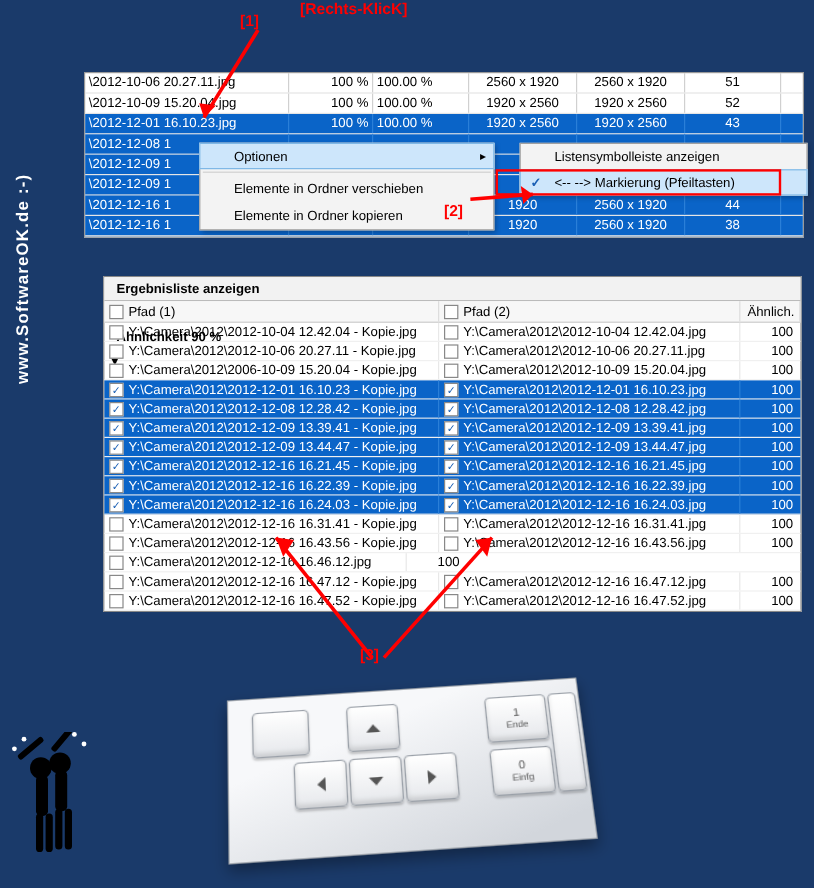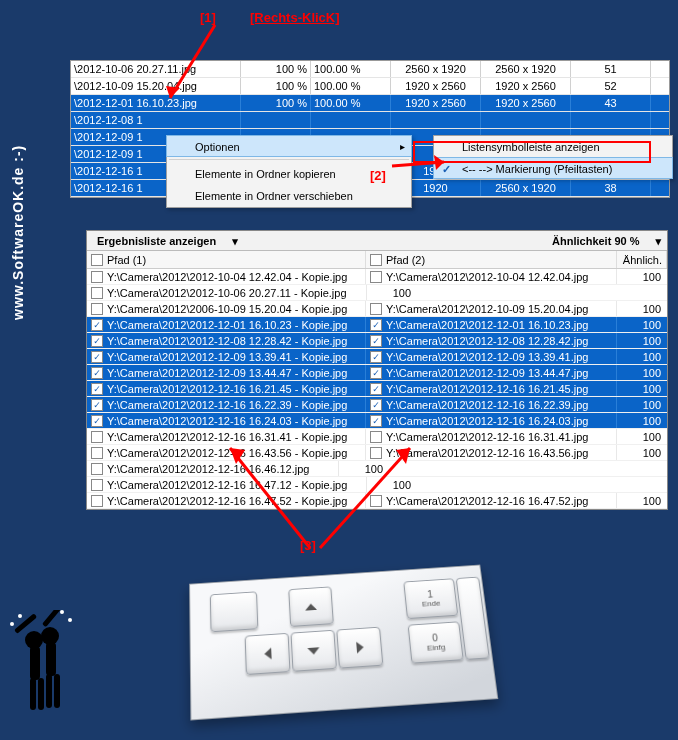--- a/index.html
+++ b/index.html
@@ -7,29 +7,29 @@
   .sidebar-text { position: absolute; left: 10px; top: 320px; color: #fff; font-size: 14px; font-weight: bold; letter-spacing: 1px; transform: rotate(-90deg); transform-origin: left top; white-space: nowrap; }
   .annot { position: absolute; color: #ff0000; font-weight: bold; font-size: 13px; z-index: 50; }
   .arrow { position: absolute; z-index: 49; }
   .top-table { position: absolute; left: 70px; top: 60px; width: 600px; background: #fff; border: 1px solid #999; }
   .top-table .row { display: flex; height: 17px; line-height: 17px; border-bottom: 1px solid #e5e5e5; }
   .top-table .row.sel { background: #0a64c8; color: #fff; }
   .cell { border-right: 1px solid #d0d0d0; padding: 0 3px; overflow: hidden; white-space: nowrap; text-overflow: clip; }
   .top-table .row.sel .cell { border-right-color: #2a7fd8; }
   .c-name { width: 170px; } .c-pct { width: 70px; text-align: right; } .c-pct2 { width: 80px; }
   .c-dim { width: 90px; text-align: center; } .c-dim2 { width: 90px; text-align: center; } .c-n { width: 80px; text-align: center; }
-  .ctx-menu { position: absolute; background: #f3f3f3; border: 1px solid #a0a0a0; box-shadow: 2px 2px 4px rgba(0,0,0,.25); z-index: 40; margin-top: 16px; }
+  .ctx-menu { position: absolute; background: #f3f3f3; border: 1px solid #a0a0a0; box-shadow: 2px 2px 4px rgba(0,0,0,.25); z-index: 40; }
   .ctx-item { height: 22px; line-height: 22px; padding: 0 18px 0 28px; white-space: nowrap; position: relative; cursor: default; }
   .ctx-item.hover { background: #cde6fb; border: 1px solid #7fb8e6; margin: -1px; }
   .ctx-item.sub::after { content: "▸"; position: absolute; right: 6px; font-size: 10px; }
   .ctx-sep { height: 1px; background: #d0d0d0; margin: 3px 2px; }
   .ctx-check::before { content: "✓"; position: absolute; left: 8px; color: #1a5fb4; font-weight: bold; }
   .redbox { position: absolute; border: 2px solid #ff0000; z-index: 45; pointer-events: none; }
   .result-panel { position: absolute; left: 86px; top: 230px; width: 582px; background: #fff; border: 1px solid #888; }
-  .result-header { display: flex; background: #f2f2f2; border-bottom: 1px solid #bbb; height: 20px; line-height: 20px; font-weight: bold; }
+  .result-header { display: flex; background: #f2f2f2; border-bottom: 1px solid #bbb; height: 20px; line-height: 20px; font-weight: bold; flex-direction: column; }
   .result-header .hcell { padding: 0 10px; }
   .result-header .spacer { flex: 1; }
   .result-cols { display: flex; background: #f7f7f7; border-bottom: 1px solid #ccc; height: 18px; line-height: 18px; }
   .colh { border-right: 1px solid #ddd; padding: 0 4px; display: flex; align-items: center; gap: 4px; }
   .col1 { width: 280px; } .col2 { width: 252px; } .col3 { width: 50px; text-align: right; justify-content: flex-end; }
   .chk { width: 12px; height: 12px; border: 1px solid #888; background: #fff; display: inline-block; text-align: center; line-height: 10px; font-size: 9px; }
   .chk.on::after { content: "✓"; color: #1a5fb4; }
   .rrow { display: flex; height: 16px; line-height: 16px; border-bottom: 1px solid #f0f0f0; }
   .rrow.sel { background: #0a64c8; color: #fff; }
   .rc1 { width: 280px; padding: 0 4px; display: flex; gap: 4px; align-items: center; border-right: 1px solid #e8e8e8; overflow: hidden; white-space: nowrap; }
@@ -43,21 +43,21 @@
   .tri.left { border-top: 6px solid transparent; border-bottom: 6px solid transparent; border-right: 7px solid #555; border-left: none; }
   .tri.right { border-top: 6px solid transparent; border-bottom: 6px solid transparent; border-left: 7px solid #555; border-right: none; }
   .figure { position: absolute; left: 6px; bottom: 20px; width: 70px; height: 110px; }
 </style>
 </head>
 <body>
 
 <div class="sidebar-text">www.SoftwareOK.de  :-)</div>
 
 <div class="annot" style="left:200px; top:10px;">[1]</div>
-<div class="annot" style="left:250px; top:10px;text-decoration:underline;">[Rechts-KlicK]</div>
+<div class="annot" style="left:250px; top:0;">[Rechts-KlicK]</div>
 <div class="annot" style="left:370px; top:168px;">[2]</div>
 <div class="annot" style="left:300px; top:538px;">[3]</div>
 
 <svg class="arrow" style="left:160px; top:20px;" width="90" height="90">
   <line x1="55" y1="5" x2="10" y2="78" stroke="#ff0000" stroke-width="3"></line>
   <polygon points="10,78 20,68 6,66" fill="#ff0000"></polygon>
 </svg>
 <svg class="arrow" style="left:390px; top:152px;" width="70" height="30">
   <line x1="2" y1="14" x2="54" y2="10" stroke="#ff0000" stroke-width="3"></line>
   <polygon points="54,10 44,3 46,18" fill="#ff0000"></polygon>
@@ -132,22 +132,22 @@
       <div class="cell c-pct2"></div>
       <div class="cell c-dim">1920</div>
       <div class="cell c-dim2">2560 x 1920</div>
       <div class="cell c-n">38</div>
     </div>
   </div>
 
 <div class="ctx-menu" style="left:166px; top:119px; width:246px;">
   <div class="ctx-item hover sub">Optionen</div>
   <div class="ctx-sep"></div>
+  <div class="ctx-item">Elemente in Ordner verschieben</div>
   <div class="ctx-item">Elemente in Ordner kopieren</div>
-  <div class="ctx-item">Elemente in Ordner verschieben</div>
 </div>
 
 <div class="ctx-menu" style="left:433px; top:119px; width:240px;">
   <div class="ctx-item">Listensymbolleiste anzeigen</div>
   <div class="ctx-item hover ctx-check">&lt;-- --&gt; Markierung (Pfeiltasten)</div>
 </div>
 <div class="redbox" style="left:413px; top:141px; width:238px; height:22px;"></div>
 
 <div class="result-panel">
   <div class="result-header">
@@ -178,20 +178,24 @@
           <span class="chk"></span>
           <span>Y:\Camera\2012\2012-10-04 12.42.04.jpg</span>
         </div>
         <div class="rc3">100</div>
       </div>
       <div class="rrow">
         <div class="rc1">
           <span class="chk"></span>
           <span>Y:\Camera\2012\2012-10-06 20.27.11 - Kopie.jpg</span>
         </div>
+        <div class="rc2">
+          <span class="chk"></span>
+          <span>Y:\Camera\2012\2012-10-06 20.27.11.jpg</span>
+        </div>
         <div class="rc3">100</div>
       </div>
       <div class="rrow">
         <div class="rc1">
           <span class="chk"></span>
           <span>Y:\Camera\2012\2006-10-09 15.20.04 - Kopie.jpg</span>
         </div>
         <div class="rc2">
           <span class="chk"></span>
           <span>Y:\Camera\2012\2012-10-09 15.20.04.jpg</span>
@@ -301,20 +305,24 @@
         <div class="rc2">
           <span class="chk"></span>
           <span>Y:\Camera\2012\2012-12-16 16.46.12.jpg</span>
         </div>
         <div class="rc3">100</div>
       </div>
       <div class="rrow">
         <div class="rc1">
           <span class="chk"></span>
           <span>Y:\Camera\2012\2012-12-16 16.47.12 - Kopie.jpg</span>
+        </div>
+        <div class="rc2">
+          <span class="chk"></span>
+          <span>Y:\Camera\2012\2012-12-16 16.47.12.jpg</span>
         </div>
         <div class="rc3">100</div>
       </div>
       <div class="rrow">
         <div class="rc1">
           <span class="chk"></span>
           <span>Y:\Camera\2012\2012-12-16 16.47.52 - Kopie.jpg</span>
         </div>
         <div class="rc2">
           <span class="chk"></span>

